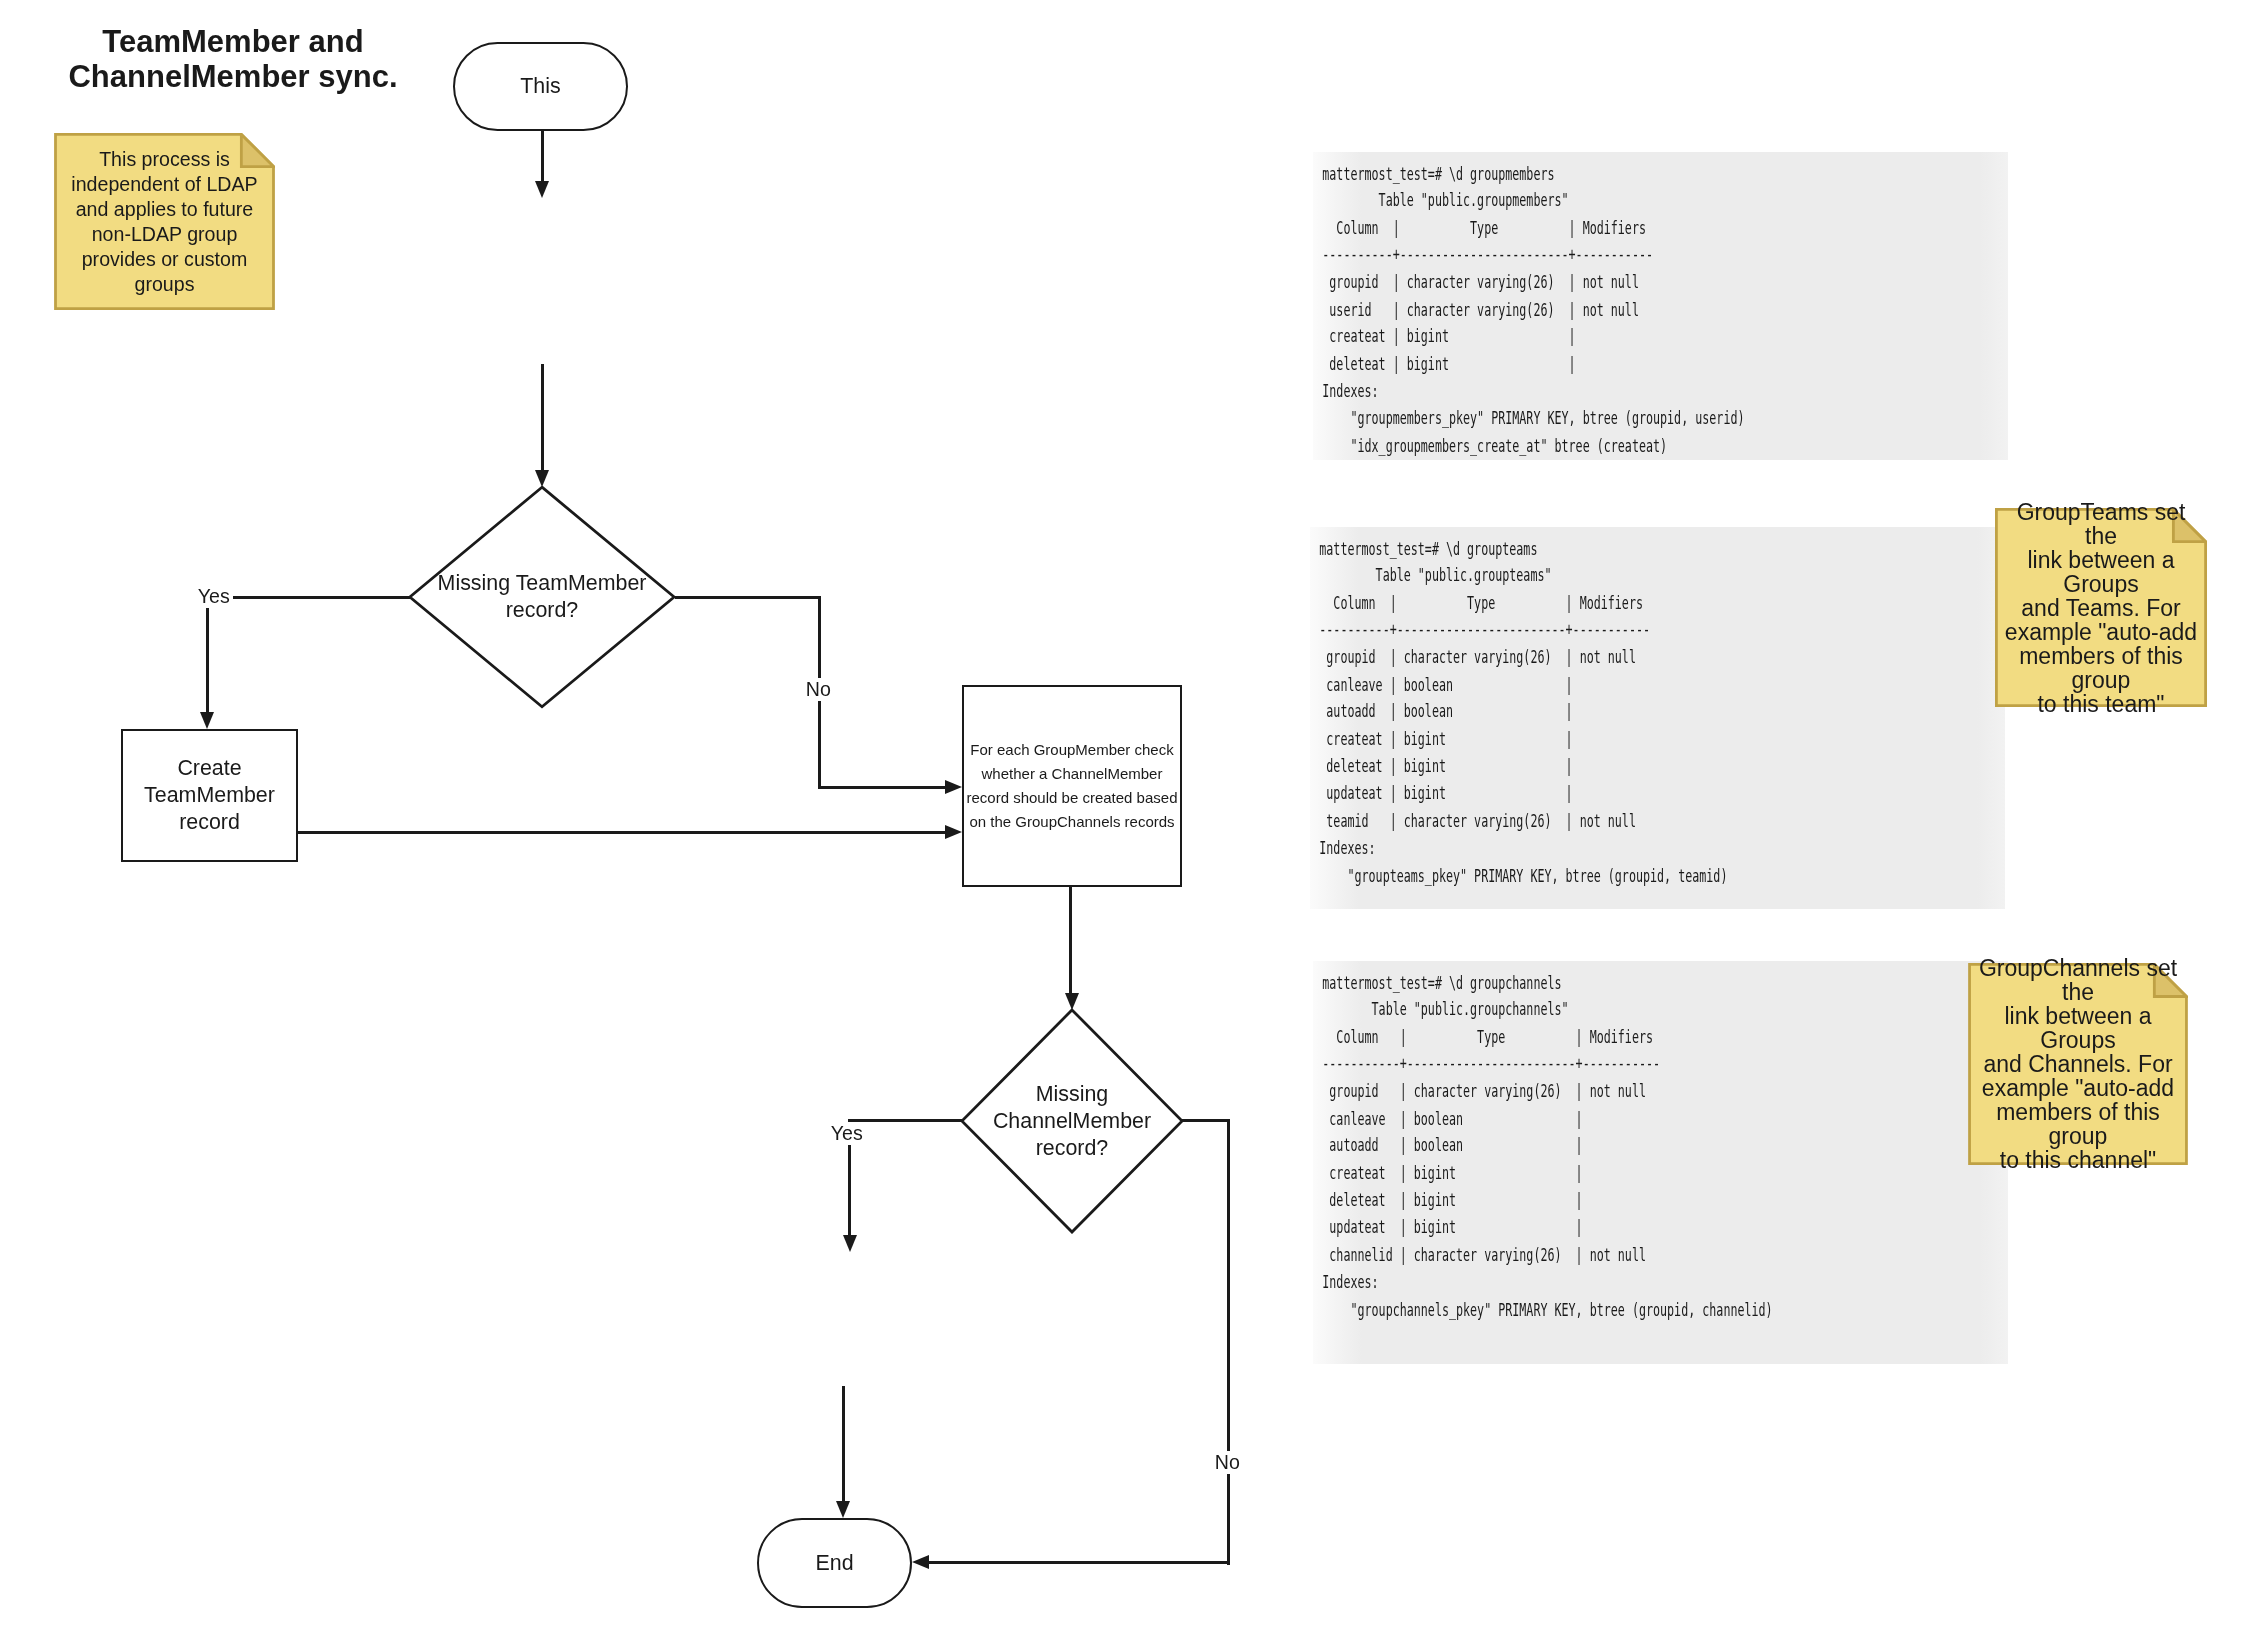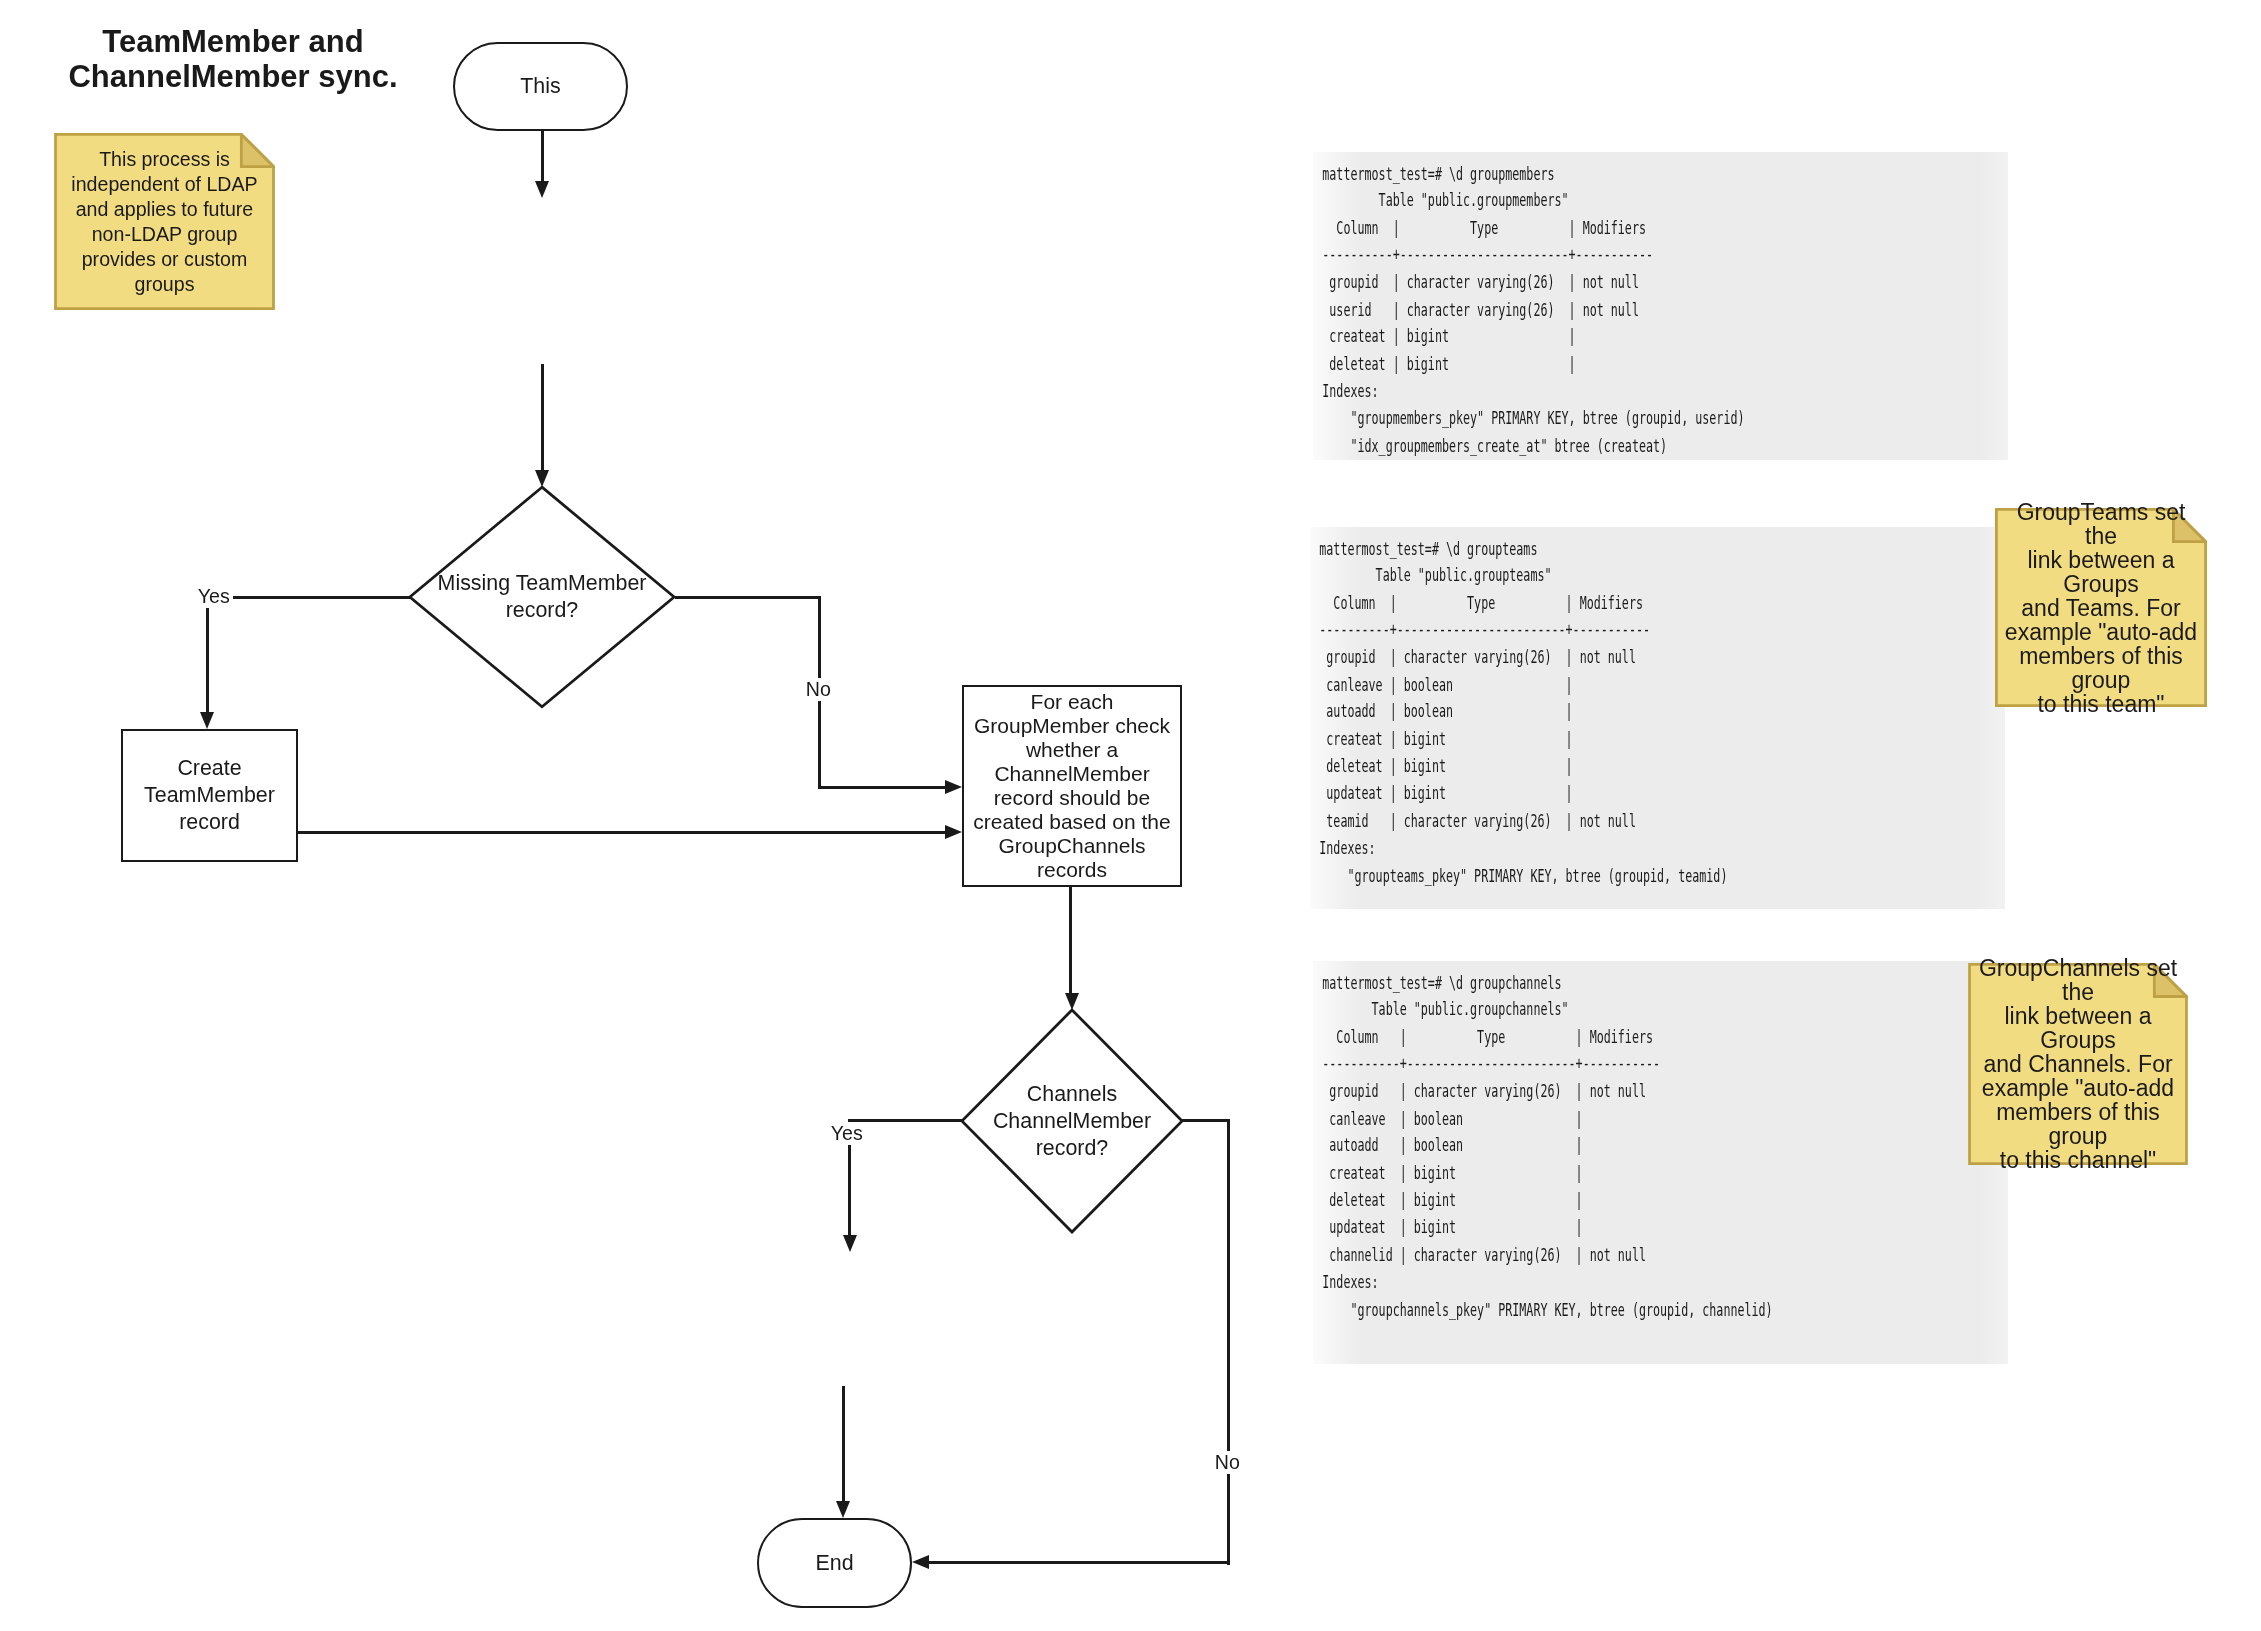--- a/index.html
+++ b/index.html
@@ -5,21 +5,21 @@
   html,body{margin:0;padding:0;background:#ffffff;}
   #canvas{position:relative;width:2262px;height:1631px;background:#ffffff;overflow:hidden;
           font-family:"Liberation Sans", sans-serif;color:#1a1a1a;}
   .abs{position:absolute;}
   
   .stadium{border:2.8px solid #1a1a1a;background:#fff;border-radius:56px;
            display:flex;align-items:center;justify-content:center;
            font-size:21.4px;box-sizing:border-box;}
   .pbox{border:2.8px solid #1a1a1a;background:#fff;display:flex;align-items:center;justify-content:center;
         text-align:center;font-size:21.4px;line-height:27px;box-sizing:border-box;padding:3.7px;}
-  .pbox.small{font-size:21px;line-height:24px;padding:1.9px;}
+  .pbox.small{font-size:15px;line-height:24px;padding:1.9px;}
   .dtext{display:flex;align-items:center;justify-content:center;text-align:center;
          font-size:21.4px;line-height:27px;white-space:pre-line;}
   .line{background:#1a1a1a;}
   .lbl{font-size:19.6px;background:#ffffff;padding:0 2.8px;text-align:center;}
   .ah{width:0;height:0;}
   .ah.down{border-left:7.5px solid transparent;border-right:7.5px solid transparent;border-top:17px solid #1a1a1a;}
   .ah.right{border-top:7.5px solid transparent;border-bottom:7.5px solid transparent;border-left:17px solid #1a1a1a;}
   .ah.left{border-top:7.5px solid transparent;border-bottom:7.5px solid transparent;border-right:17px solid #1a1a1a;}
   
   .title{font-size:31px;font-weight:bold;line-height:35px;text-align:center;white-space:pre-line;}
@@ -95,21 +95,21 @@
   <div class="abs pbox small" style="left:962px;top:685px;width:220px;height:202px;">
     <span>For each GroupMember check whether a ChannelMember record should be created based on the GroupChannels records</span>
   </div>
 
   <div class="abs line" style="left:1069px;top:887px;width:2.8px;height:106px;"></div>
   <div class="abs ah down" style="left:1065px;top:993px;"></div>
 
   <svg class="abs" style="left:960px;top:1008px;" width="224" height="226" viewBox="0 0 240 242">
     <polygon points="120,2 238,121 120,240 2,121" fill="#ffffff" stroke="#1a1a1a" stroke-width="3"></polygon>
   </svg>
-  <div class="abs dtext" style="left:960px;top:1008px;width:224px;height:226px;">Channels
+  <div class="abs dtext" style="left:960px;top:1008px;width:224px;height:226px;">Missing
 ChannelMember
 record?</div>
 
   <div class="abs line" style="left:850px;top:1119px;width:112px;height:2.8px;"></div>
   <div class="abs line" style="left:848px;top:1119px;width:2.8px;height:117px;"></div>
   <div class="abs ah down" style="left:843px;top:1235px;"></div>
   <div class="abs lbl" style="left:828px;top:1122px;">Yes</div>
 
 
   <div class="abs line" style="left:842px;top:1386px;width:2.8px;height:116px;"></div>

